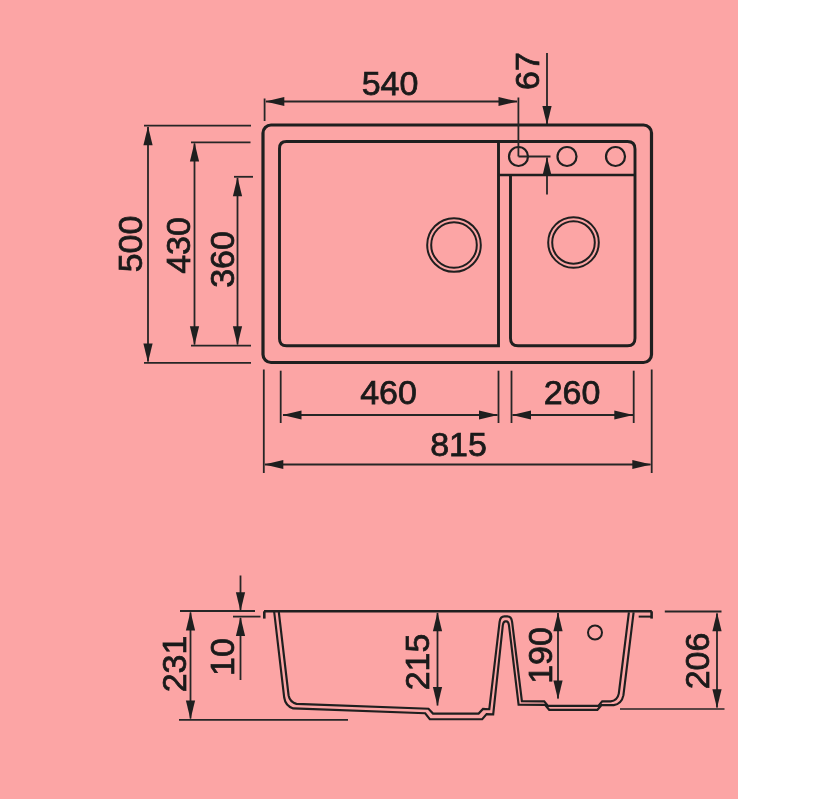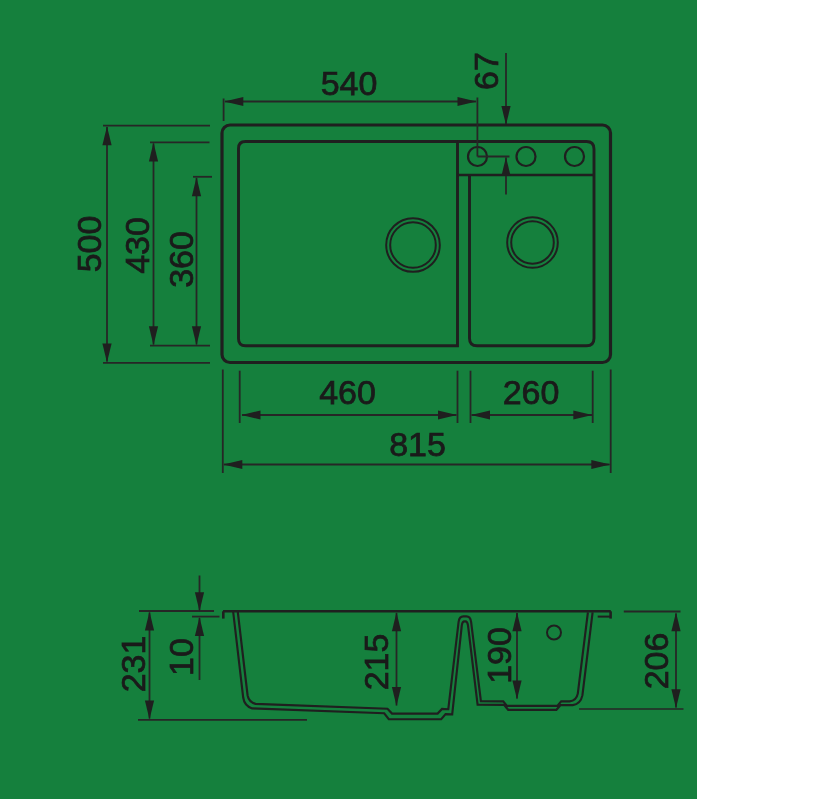--- a/index.html
+++ b/index.html
@@ -1,16 +1,16 @@
 <!DOCTYPE html>
 <html><head>
 <meta charset="utf-8">
 <style>
   html,body{margin:0;padding:0;background:#ffffff;}
-  .page{width:697px;height:799px;position:relative;overflow:hidden;background:#15803d;}
+  .page{width:697px;height:799px;position:relative;overflow:hidden;background:#fca5a5;padding-left:41px;}
   svg{display:block;filter:blur(0.55px);}
   text{font-family:"Liberation Sans", sans-serif;fill:#1a1a1a;stroke:#1a1a1a;stroke-width:0.75px;}
 </style>
 </head>
 <body>
 <div class="page">
 <svg width="821" height="799" viewBox="0 0 821 799">
 <g stroke="#1f1f1f" fill="none" stroke-linecap="butt">
 
 <rect x="222" y="125" width="388.5" height="237.5" rx="8" stroke-width="3.2"></rect>

